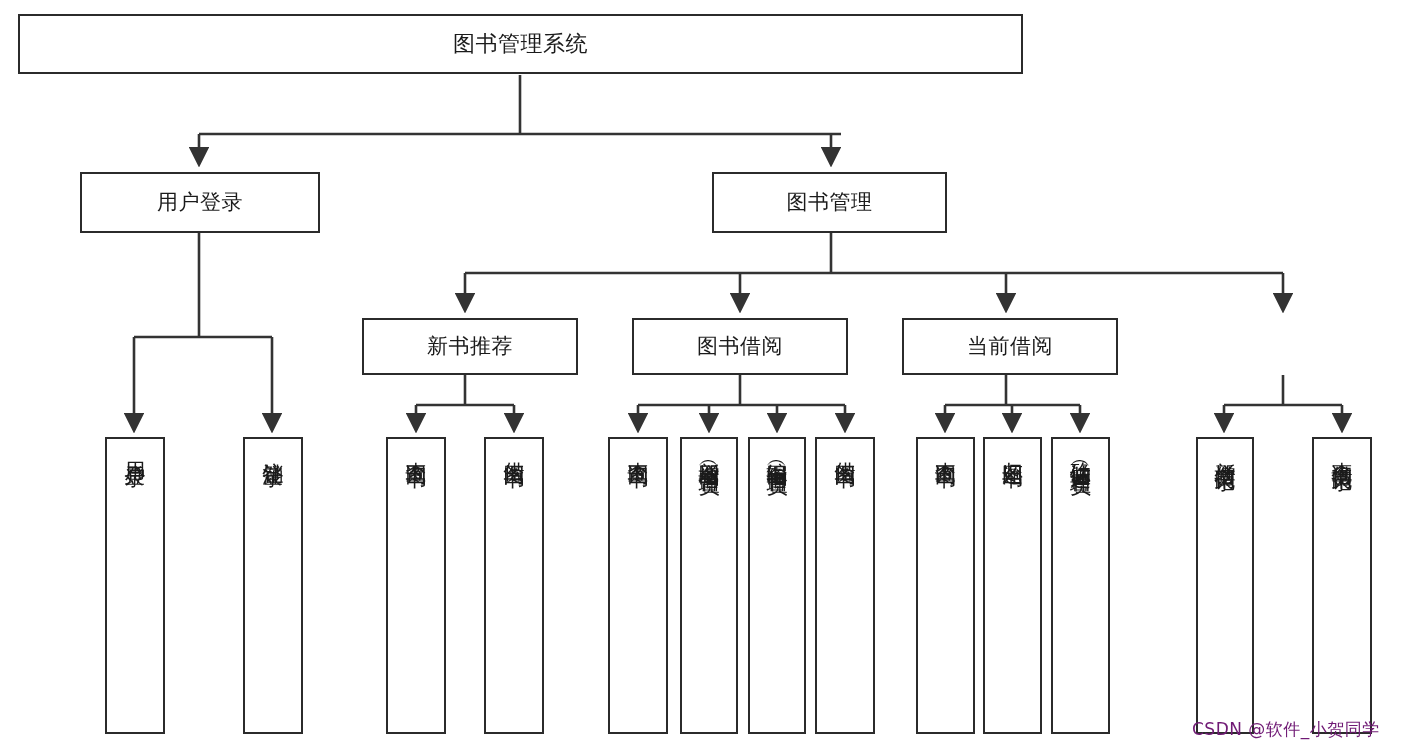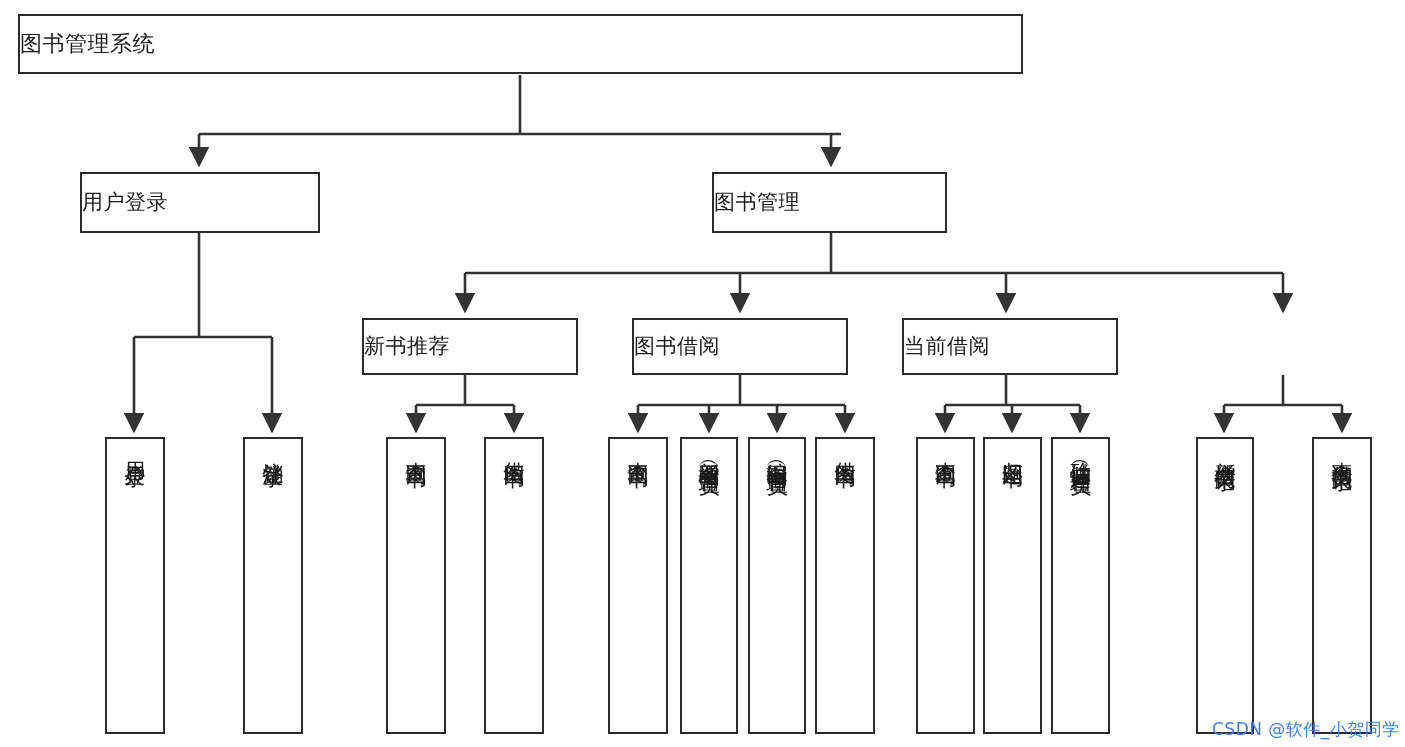--- a/index.html
+++ b/index.html
@@ -26,20 +26,21 @@
     height: 747px;
     pointer-events: none;
   }
   .node {
     position: absolute;
     box-sizing: border-box;
     background: #ffffff;
     border: 2px solid #2b2b2b;
     display: flex;
     align-items: center;
+    justify-content: center;
     text-align: center;
     color: #1b1b1b;
   }
   .node-label {
     display: block;
     line-height: 1.18;
     letter-spacing: 0.5px;
   }
   
   .node.horizontal .node-label {
@@ -56,26 +57,25 @@
   .node.vertical .node-label {
     writing-mode: vertical-rl;
     text-orientation: upright;
     font-size: 21px;
     line-height: 1.05;
     letter-spacing: 2px;
     white-space: nowrap;
   }
   #watermark {
     position: absolute;
-    color: #3b82f6;
+    color: #701a75;
     font-size: 17px;
     white-space: nowrap;
     letter-spacing: 0.5px;
     user-select: none;
-    margin-left: 20px;
   }
 </style>
 </head>
 <body>
 
 <div id="diagram-root">
 
   <svg id="edges-layer" viewBox="0 0 1405 747" width="1405" height="747" xmlns="http://www.w3.org/2000/svg">
     <defs>
       <marker id="arrow" viewBox="0 0 12 12" refX="10" refY="6" markerWidth="8" markerHeight="8" orient="auto-start-reverse">

